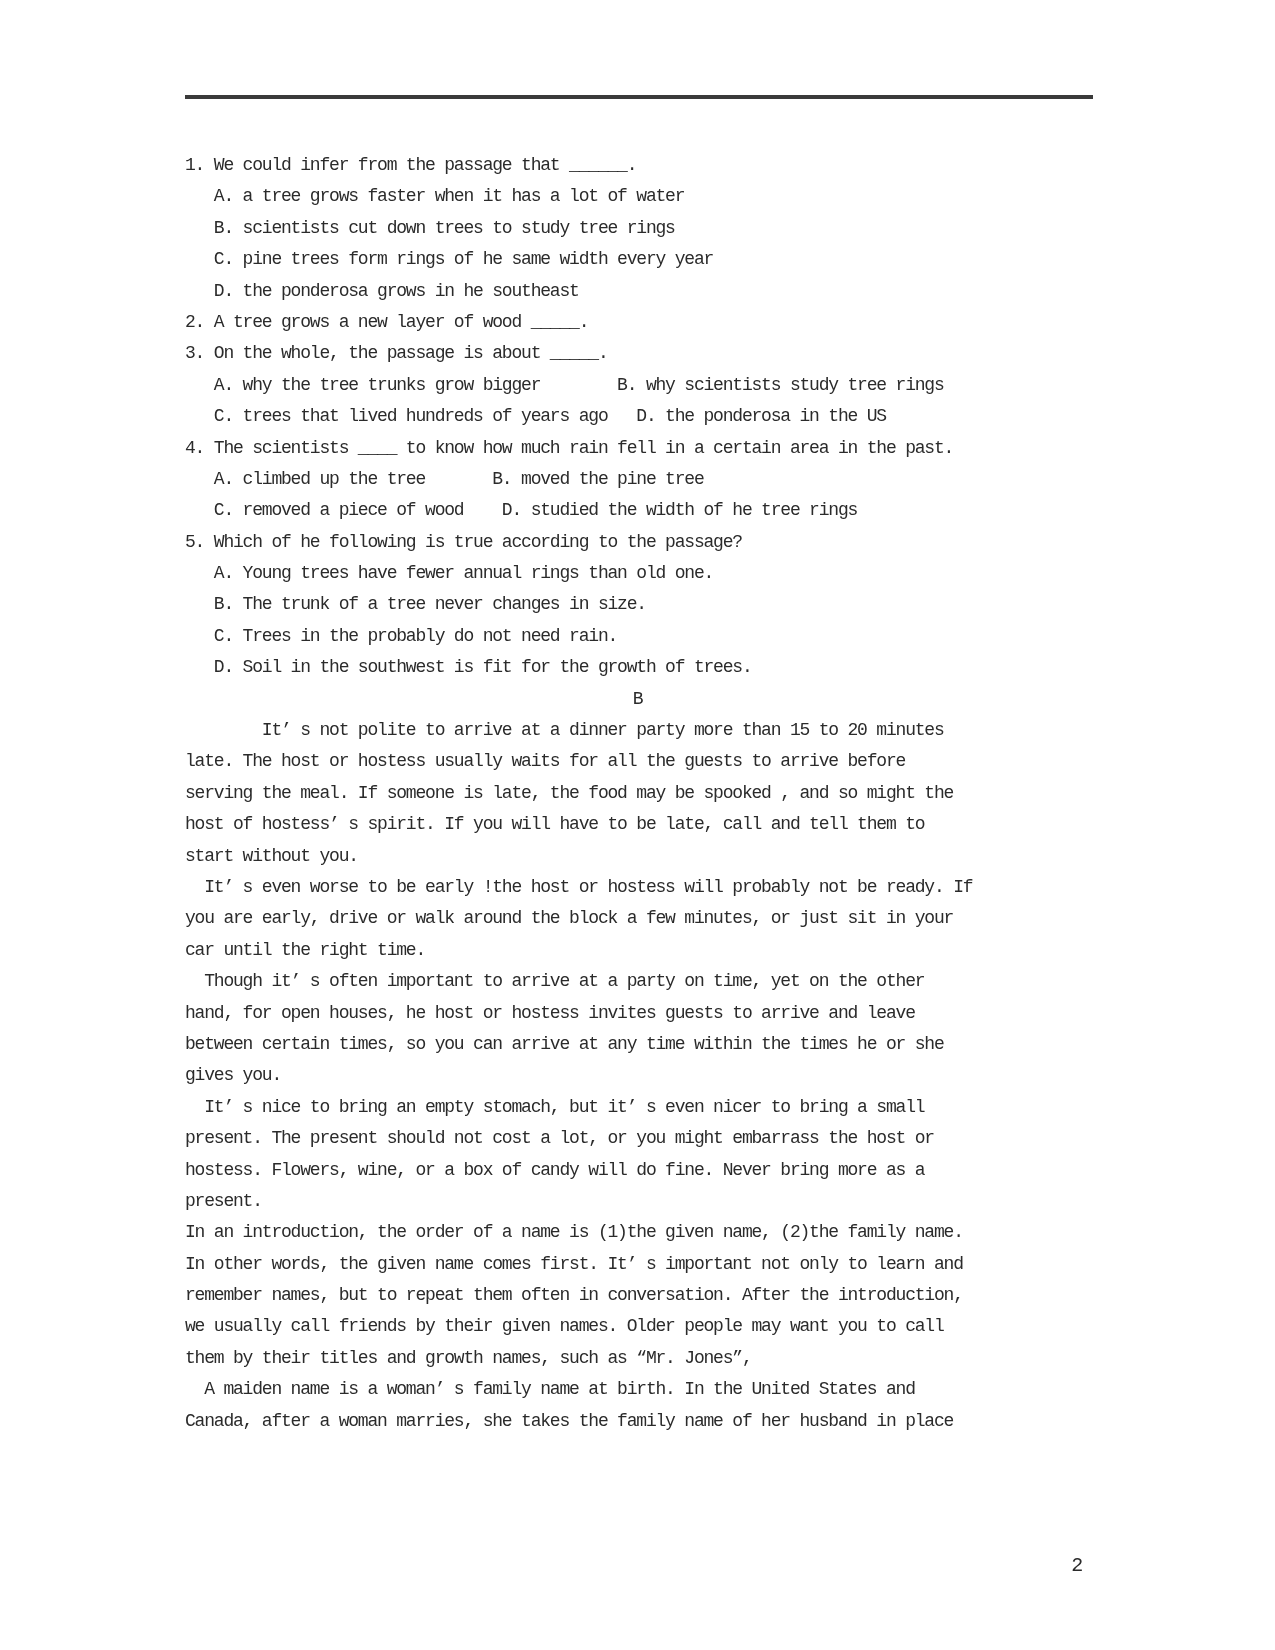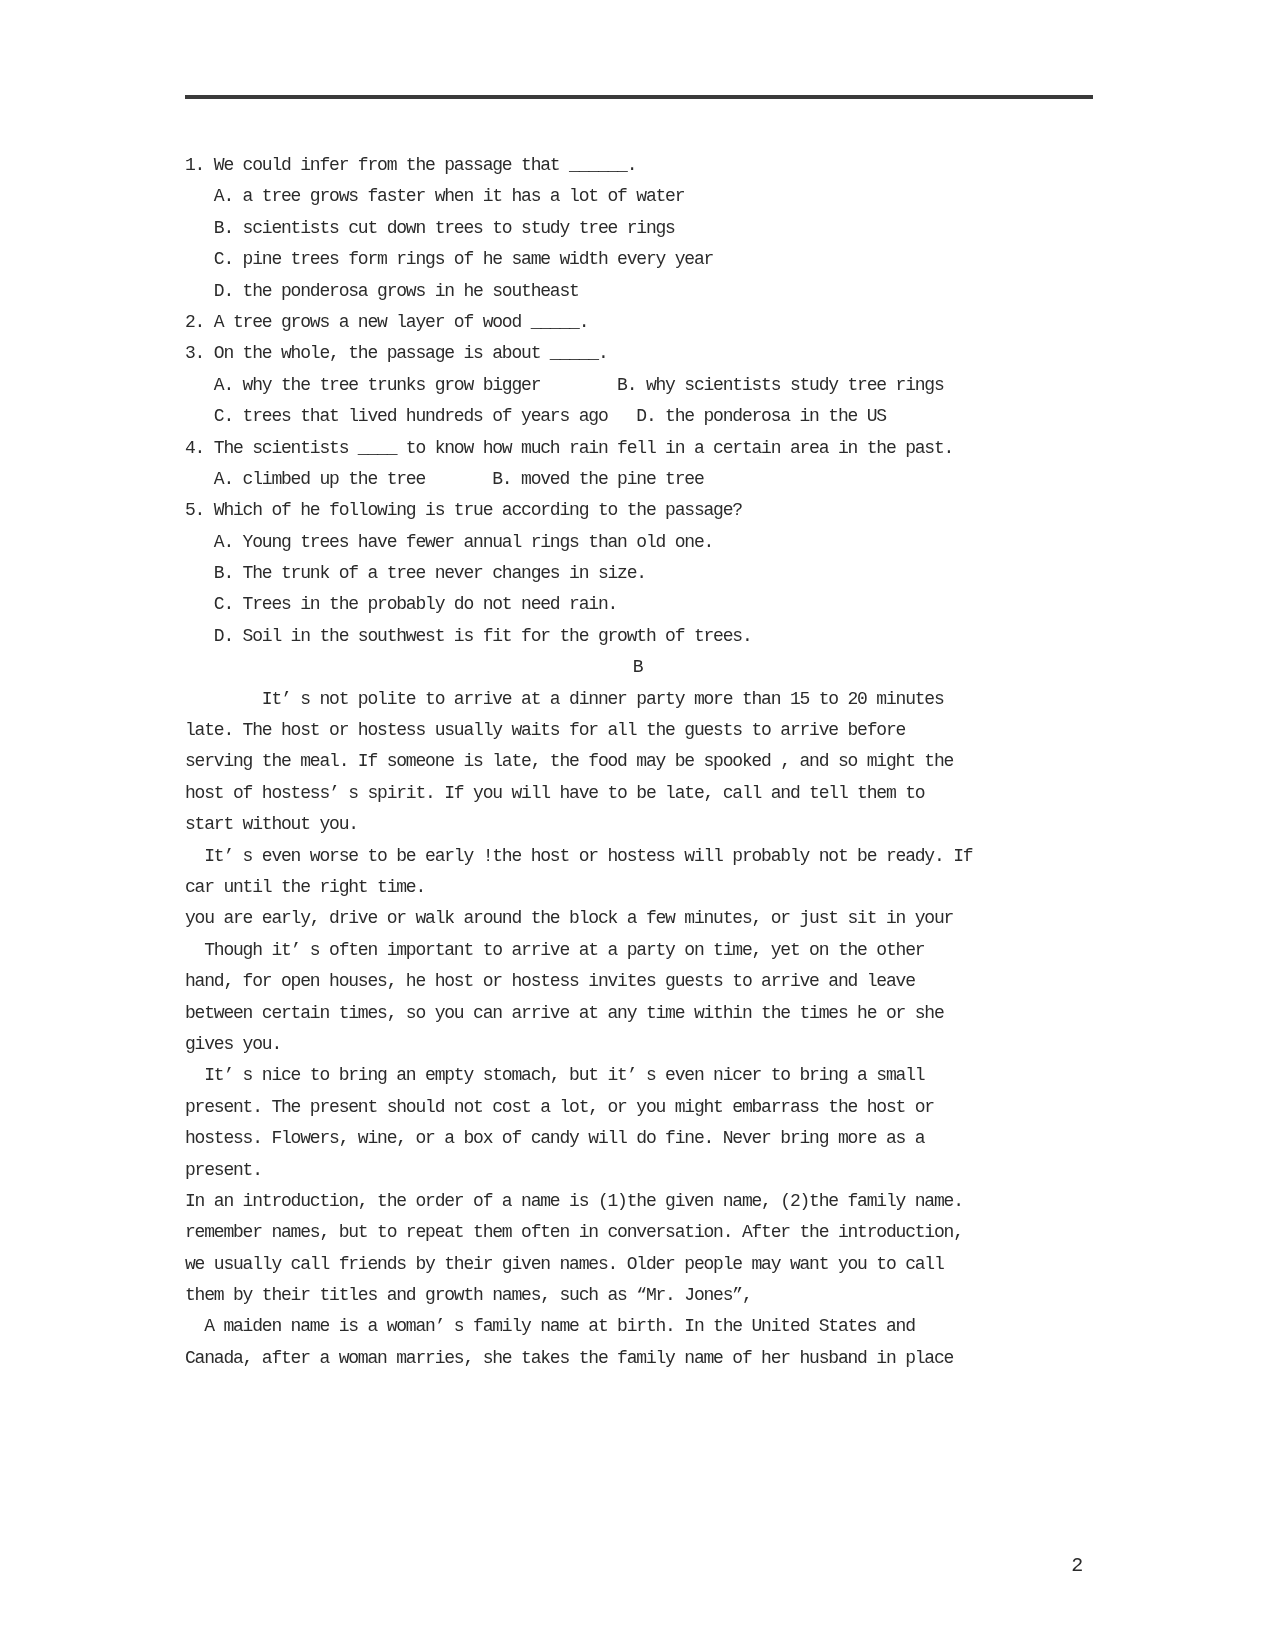--- a/index.html
+++ b/index.html
@@ -63,45 +63,47 @@
       <div class="line">   A. a tree grows faster when it has a lot of water</div>
       <div class="line">   B. scientists cut down trees to study tree rings</div>
       <div class="line">   C. pine trees form rings of he same width every year</div>
       <div class="line">   D. the ponderosa grows in he southeast</div>
       <div class="line">2. A tree grows a new layer of wood _____.</div>
       <div class="line">3. On the whole, the passage is about _____.</div>
       <div class="line">   A. why the tree trunks grow bigger        B. why scientists study tree rings</div>
       <div class="line">   C. trees that lived hundreds of years ago   D. the ponderosa in the US</div>
       <div class="line">4. The scientists ____ to know how much rain fell in a certain area in the past.</div>
       <div class="line">   A. climbed up the tree       B. moved the pine tree</div>
+      <div class="line">   C. removed a piece of wood    D. studied the width of he tree rings</div>
       <div class="line">5. Which of he following is true according to the passage?</div>
       <div class="line">   A. Young trees have fewer annual rings than old one.</div>
       <div class="line">   B. The trunk of a tree never changes in size.</div>
       <div class="line">   C. Trees in the probably do not need rain.</div>
       <div class="line">   D. Soil in the southwest is fit for the growth of trees.</div>
     </div>
   <div class="section-label">B</div>
   <div>
       <div class="line">        It’ s not polite to arrive at a dinner party more than 15 to 20 minutes</div>
       <div class="line">late. The host or hostess usually waits for all the guests to arrive before</div>
       <div class="line">serving the meal. If someone is late, the food may be spooked , and so might the</div>
       <div class="line">host of hostess’ s spirit. If you will have to be late, call and tell them to</div>
       <div class="line">start without you.</div>
       <div class="line">  It’ s even worse to be early !the host or hostess will probably not be ready. If</div>
+      <div class="line">you are early, drive or walk around the block a few minutes, or just sit in your</div>
       <div class="line">car until the right time.</div>
-      <div class="line">you are early, drive or walk around the block a few minutes, or just sit in your</div>
       <div class="line">  Though it’ s often important to arrive at a party on time, yet on the other</div>
       <div class="line">hand, for open houses, he host or hostess invites guests to arrive and leave</div>
       <div class="line">between certain times, so you can arrive at any time within the times he or she</div>
       <div class="line">gives you.</div>
       <div class="line">  It’ s nice to bring an empty stomach, but it’ s even nicer to bring a small</div>
       <div class="line">present. The present should not cost a lot, or you might embarrass the host or</div>
       <div class="line">hostess. Flowers, wine, or a box of candy will do fine. Never bring more as a</div>
       <div class="line">present.</div>
       <div class="line">In an introduction, the order of a name is (1)the given name, (2)the family name.</div>
+      <div class="line">In other words, the given name comes first. It’ s important not only to learn and</div>
       <div class="line">remember names, but to repeat them often in conversation. After the introduction,</div>
       <div class="line">we usually call friends by their given names. Older people may want you to call</div>
       <div class="line">them by their titles and growth names, such as “Mr. Jones”,</div>
       <div class="line">  A maiden name is a woman’ s family name at birth. In the United States and</div>
       <div class="line">Canada, after a woman marries, she takes the family name of her husband in place</div>
     </div>
 </div>
 
 <div class="page-number">2</div>
 

